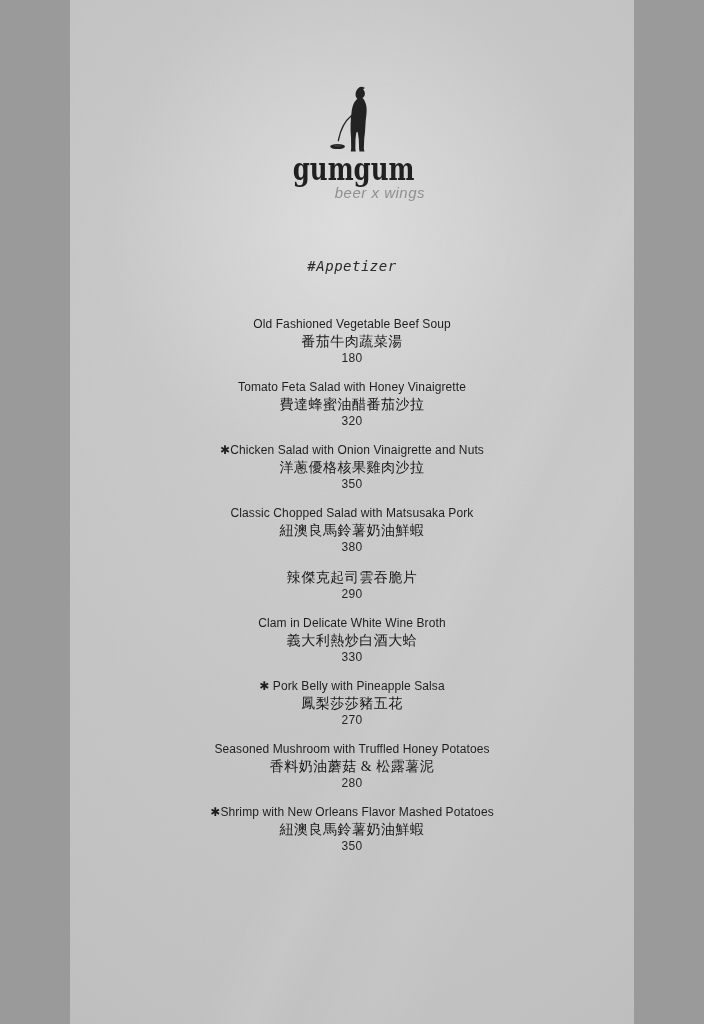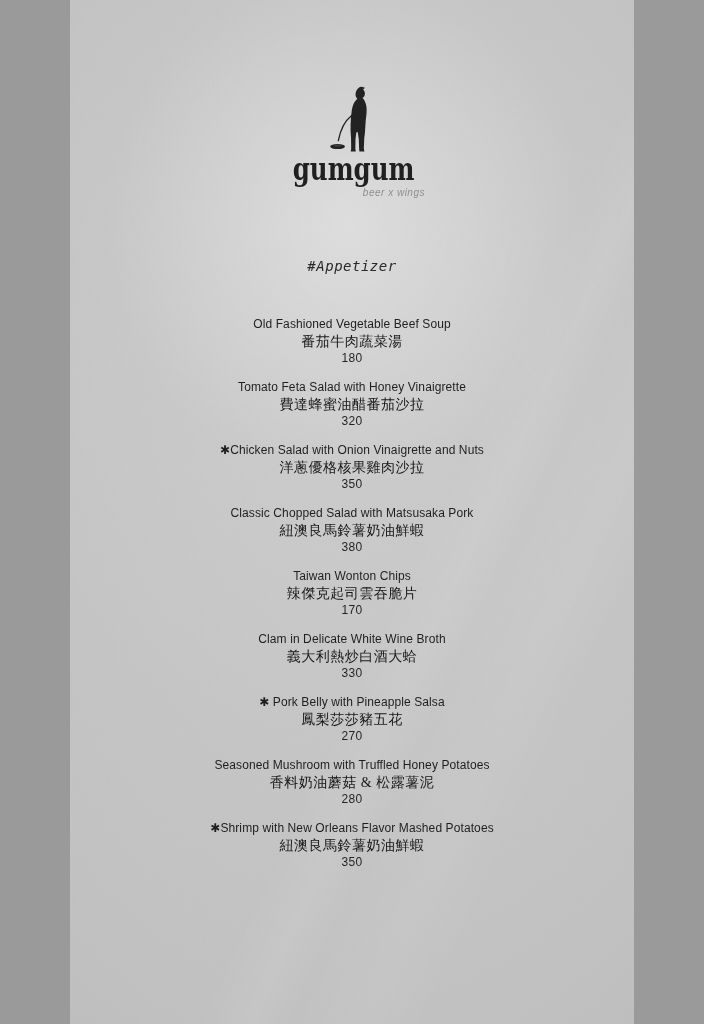--- a/index.html
+++ b/index.html
@@ -47,21 +47,21 @@
     font-size: 31px;
     line-height: 36px;
     color: #1c1c1c;
     transform: scaleX(0.79);
     transform-origin: 50% 50%;
     white-space: nowrap;
   }
   .tagline {
     font-family: "Liberation Sans", sans-serif;
     font-style: italic;
-    font-size: 10px;
+    font-size: 15px;
     line-height: 13px;
     color: #8e8e8e;
     text-align: right;
     margin-top: -1px;
     margin-right: 2px;
     letter-spacing: 0.5px;
   }
   .section-heading {
     margin-top: 57px;
     font-family: "DejaVu Sans Mono", "Liberation Mono", monospace;
@@ -159,23 +159,22 @@
         <div class="item-price">350</div>
       </div>
 
       <div class="item">
         <div class="item-name">Classic Chopped Salad with Matsusaka Pork</div>
         <div class="item-name-zh">紐澳良馬鈴薯奶油鮮蝦</div>
         <div class="item-price">380</div>
       </div>
 
       <div class="item">
-        <div class="item-name">Taiwan Wonton Chips</div>
         <div class="item-name-zh">辣傑克起司雲吞脆片</div>
-        <div class="item-price">170</div>
+        <div class="item-price">290</div>
       </div>
 
       <div class="item">
         <div class="item-name">Clam in Delicate White Wine Broth</div>
         <div class="item-name-zh">義大利熱炒白酒大蛤</div>
         <div class="item-price">330</div>
       </div>
 
       <div class="item">
         <div class="item-name">✱ Pork Belly with Pineapple Salsa</div>

